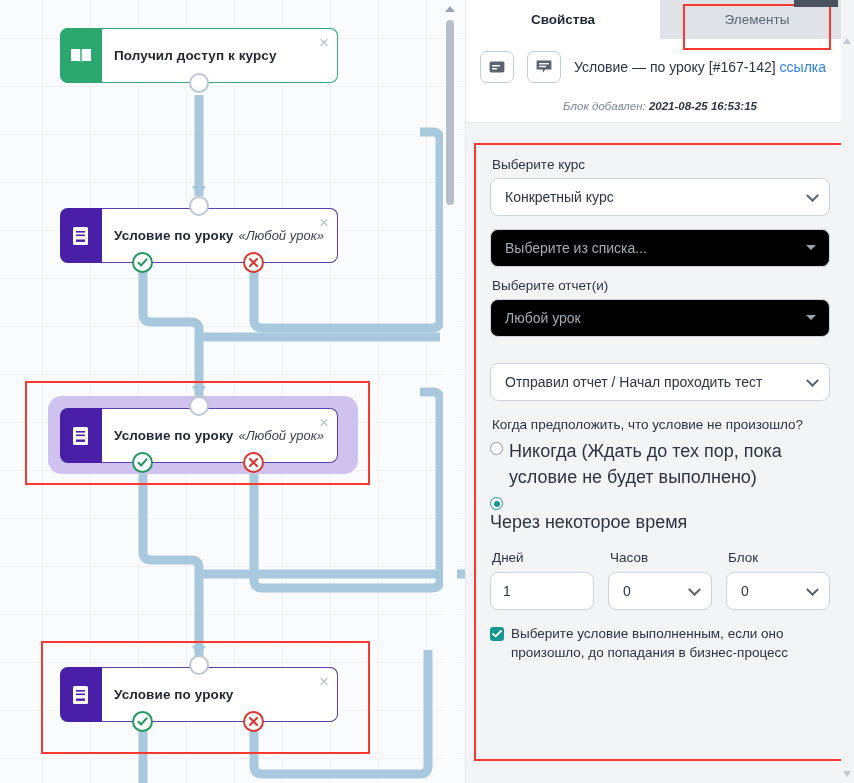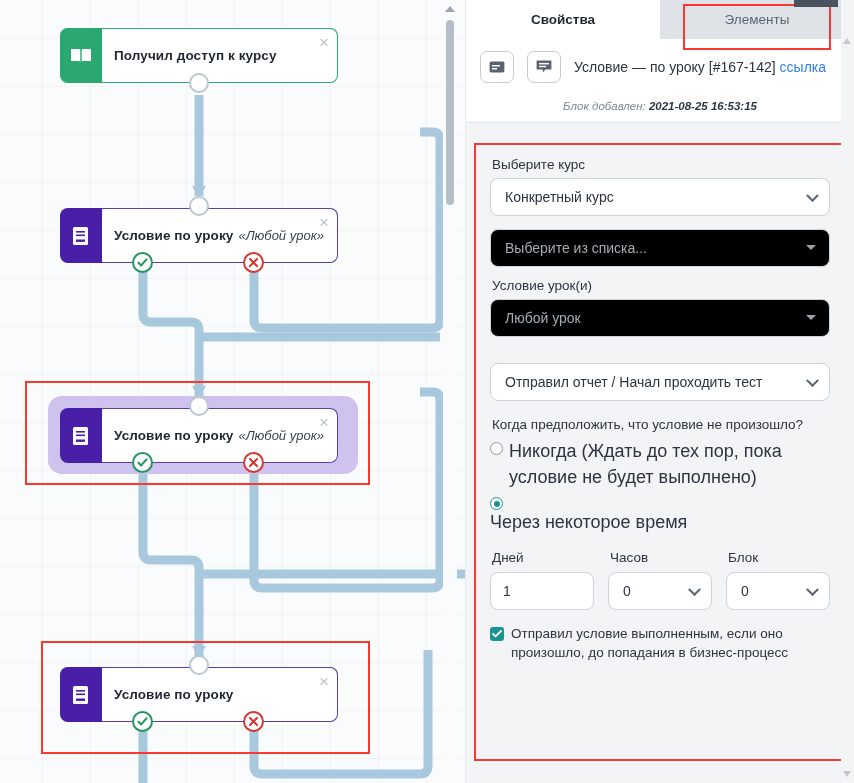--- a/index.html
+++ b/index.html
@@ -478,21 +478,21 @@
 
       <div class="gap"></div>
 
       <div class="sel-wrap">
         <div class="fake-select">Выберите из списка...</div>
         <span class="caret-sm"></span>
       </div>
 
       <div class="gap" style="height:11px;"></div>
 
-      <div class="field-label">Условие урок(и)</div>
+      <div class="field-label">Выберите отчет(и)</div>
       <div class="sel-wrap">
         <div class="fake-select">Любой урок</div>
         <span class="caret-sm"></span>
       </div>
 
       <div class="gap" style="height:26px;"></div>
 
       <div class="sel-wrap">
         <select class="ctl">
           <option>Отправил отчет / Начал проходить тест</option>
@@ -537,21 +537,21 @@
           </div>
         </div>
       </div>
 
       <div class="check-line">
         <span class="checkbox">
           <svg width="10" height="8" viewBox="0 0 10 8">
               <path d="M1 4 L3.6 6.4 L9 1" stroke="#fff" stroke-width="1.8" fill="none" stroke-linecap="round" stroke-linejoin="round"></path>
             </svg>
         </span>
-        <span>Отправил условие выполненным, если оно произошло, до попадания в бизнес-процесс</span>
+        <span>Выберите условие выполненным, если оно произошло, до попадания в бизнес-процесс</span>
       </div>
     </div>
 
     <div class="panel-scroll">
       <div class="arrow-up"></div>
       <div class="arrow-dn"></div>
     </div>
   </div>
 
   <div class="tab-redbox"></div>

